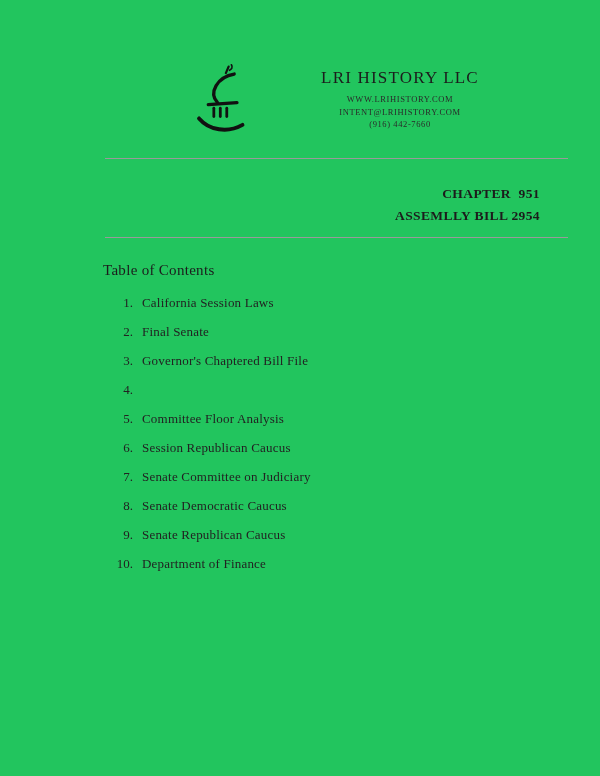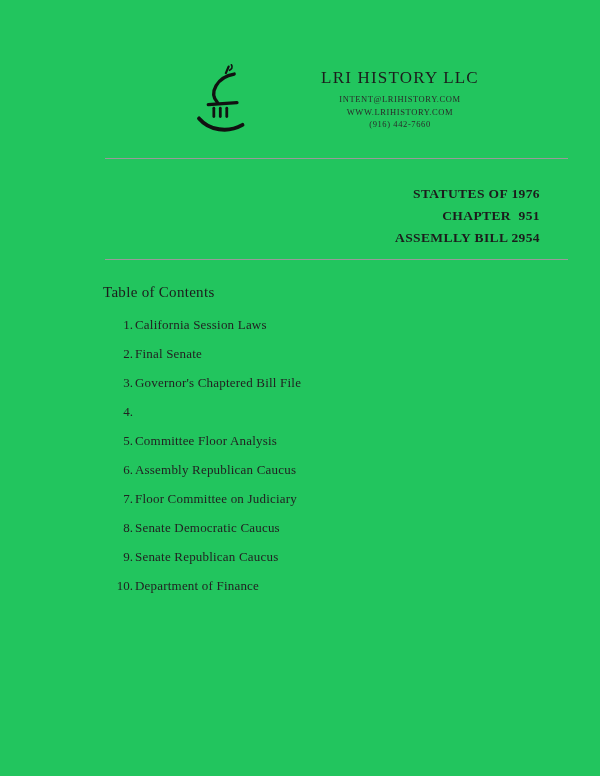--- a/index.html
+++ b/index.html
@@ -98,21 +98,21 @@
     margin-left: 55px;
     font-size: 13px;
     color: #222222;
   }
   .toc-num {
     width: 30px;
     text-align: right;
     flex: 0 0 auto;
   }
   .toc-label {
-    margin-left: 2px;
+    margin-left: 9px;
     letter-spacing: 0.2px;
   }
 </style>
 </head>
 <body>
 
 <div class="page">
 
   <div class="letterhead">
     <div class="logo-wrap">
@@ -124,30 +124,29 @@
           <path d="M15 46 L 46 44" stroke-width="3.6"></path>
           <path d="M21 50 l0 9" stroke-width="3"></path>
           <path d="M28 50 l0 9" stroke-width="3"></path>
           <path d="M35 50 l0 9" stroke-width="3"></path>
           <path d="M5 61 C 16 74, 36 77, 52 68" stroke-width="4.2"></path>
         </g>
       </svg>
     </div>
     <div class="head-text">
       <div class="company">LRI HISTORY LLC</div>
+      <div class="contact-line">WWW.LRIHISTORY.COM</div>
       <div class="contact-line">INTENT@LRIHISTORY.COM</div>
-      <div class="contact-line">WWW.LRIHISTORY.COM</div>
       <div class="contact-line">(916) 442-7660</div>
     </div>
   </div>
 
   <hr class="rule rule-top">
 
   <div class="statutes">
-    <div class="statutes-line">STATUTES OF 1976</div>
     <div class="statutes-line">CHAPTER  951</div>
     <div class="statutes-line">ASSEMLLY BILL 2954</div>
   </div>
 
   <hr class="rule rule-bottom">
 
   <div class="toc-title">Table of Contents</div>
 
   <div class="toc-list">
     <div class="toc-row">
@@ -164,25 +163,25 @@
     </div>
     <div class="toc-row">
       <span class="toc-num">4.</span>
     </div>
     <div class="toc-row">
       <span class="toc-num">5.</span>
       <span class="toc-label">Committee Floor Analysis</span>
     </div>
     <div class="toc-row">
       <span class="toc-num">6.</span>
-      <span class="toc-label">Assembly Republican Caucus</span>
+      <span class="toc-label">Session Republican Caucus</span>
     </div>
     <div class="toc-row">
       <span class="toc-num">7.</span>
-      <span class="toc-label">Floor Committee on Judiciary</span>
+      <span class="toc-label">Senate Committee on Judiciary</span>
     </div>
     <div class="toc-row">
       <span class="toc-num">8.</span>
       <span class="toc-label">Senate Democratic Caucus</span>
     </div>
     <div class="toc-row">
       <span class="toc-num">9.</span>
       <span class="toc-label">Senate Republican Caucus</span>
     </div>
     <div class="toc-row">

